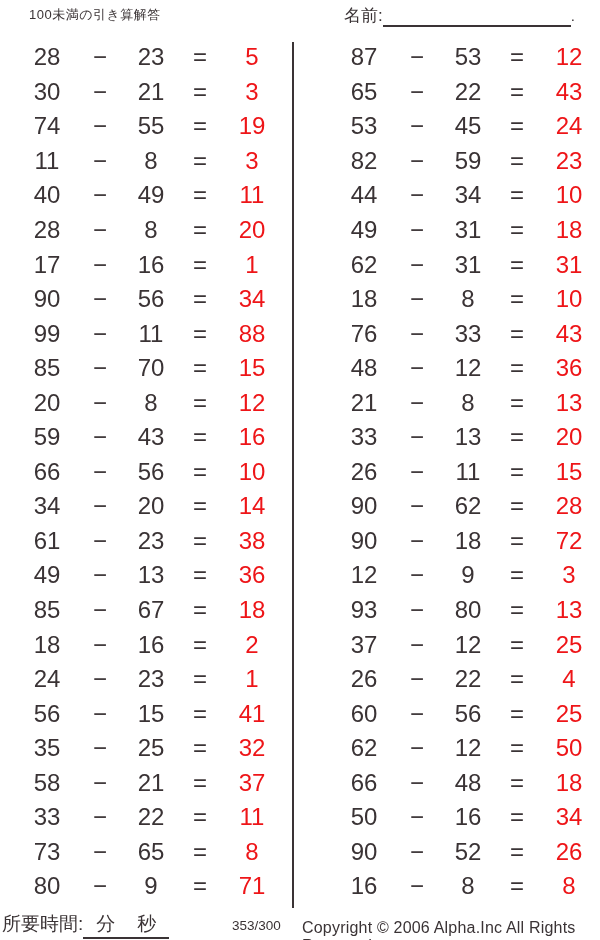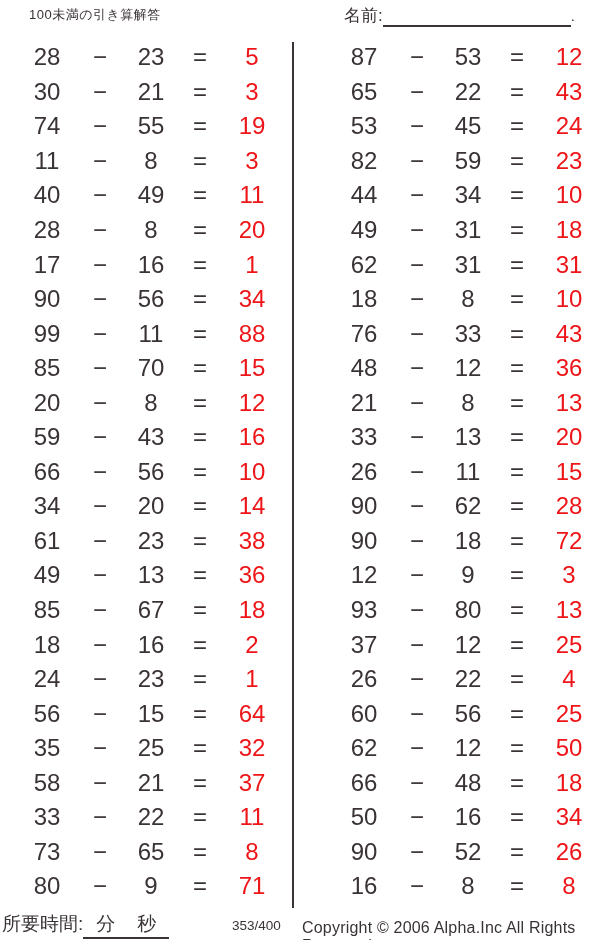--- a/index.html
+++ b/index.html
@@ -210,21 +210,21 @@
       <span class="minus">−</span>
       <span class="subtrahend">23</span>
       <span class="equals">=</span>
       <span class="answer">1</span>
     </div>
     <div class="row">
       <span class="minuend">56</span>
       <span class="minus">−</span>
       <span class="subtrahend">15</span>
       <span class="equals">=</span>
-      <span class="answer">64</span>
+      <span class="answer">41</span>
     </div>
     <div class="row">
       <span class="minuend">35</span>
       <span class="minus">−</span>
       <span class="subtrahend">25</span>
       <span class="equals">=</span>
       <span class="answer">32</span>
     </div>
     <div class="row">
       <span class="minuend">58</span>
@@ -430,14 +430,14 @@
       <span class="subtrahend">8</span>
       <span class="equals">=</span>
       <span class="answer">8</span>
     </div>
   </div>
 
 <div class="footer-time">
   <span>所要時間:</span><span class="time-line"><span>分</span><span class="time-sep"></span><span>秒</span></span>
 </div>
 
-<div class="footer-pageno">353/400</div>
+<div class="footer-pageno">353/300</div>
 <div class="footer-copyright">Copyright © 2006 Alpha.Inc All Rights Reserved.</div>
 
 </body></html>

